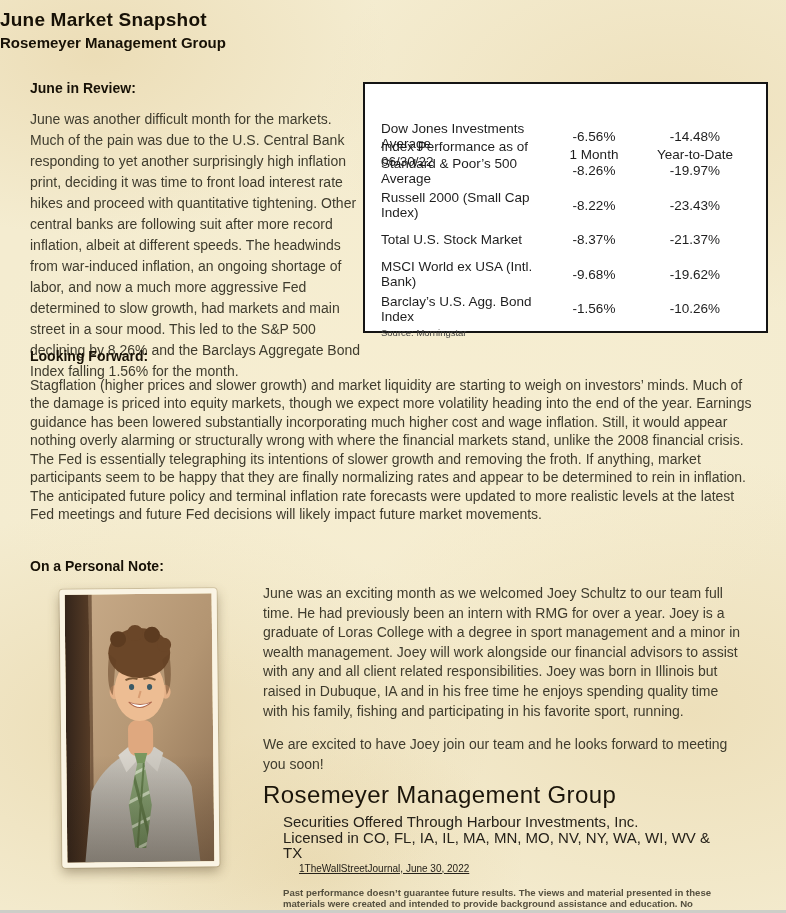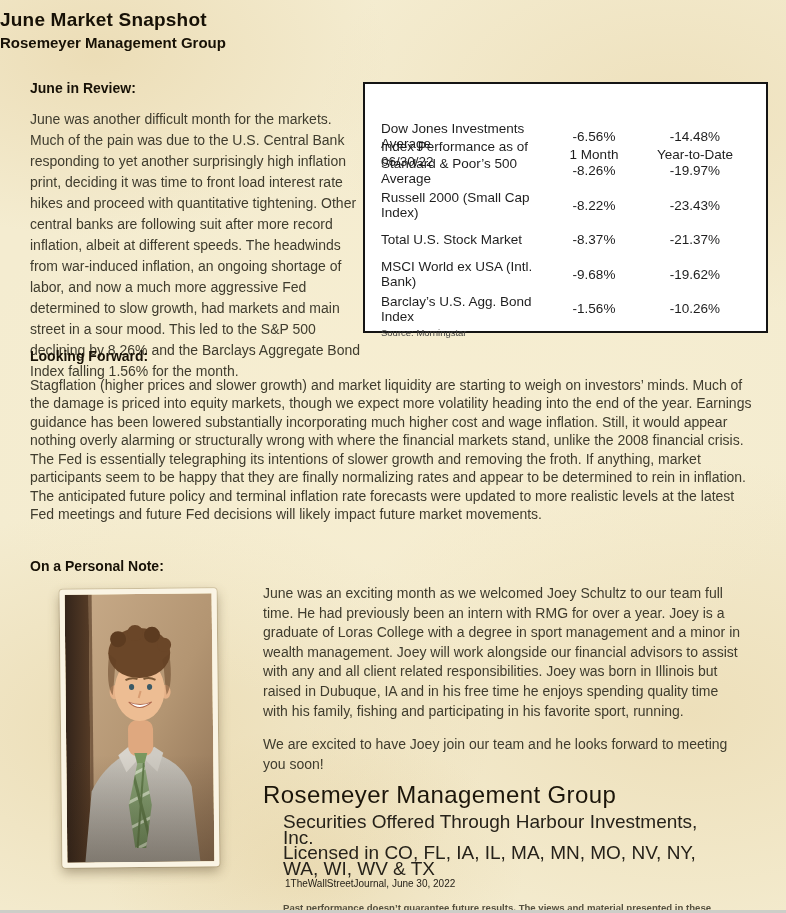--- a/index.html
+++ b/index.html
@@ -60,22 +60,22 @@
   }
   .photo svg { display:block; width:100%; height:100%; }
 
   .note { position:absolute; left:263px; top:584px; width:478px; }
   .note p { font-size:14px; line-height:1.4; }
   .note p + p { margin-top:14px; }
 
   .signature { position:absolute; left:263px; top:781px; font-size:24px; color:#1b150a; letter-spacing:0.4px; }
 
   .footer { position:absolute; left:283px; top:814px; width:440px; color:#26221a; }
-  .f-line  { font-size:19px; line-height:15.5px; }
-  .f-note  { font-size:10px; margin-top:2px; margin-left:2px; }
+  .f-line  { font-size:15px; line-height:15.5px; }
+  .f-note  { font-size:10px; margin-top:2px; margin-left:16px;text-decoration:underline; }
   .disclaimer { margin-top:13px; width:432px; font-size:9.6px; line-height:1.25; font-weight:600; color:#55503f; }
 </style>
 </head>
 <body>
 
 <div class="page">
 
   <header>
     <div class="title">June Market Snapshot</div>
     <div class="subtitle">Rosemeyer Management Group</div>

